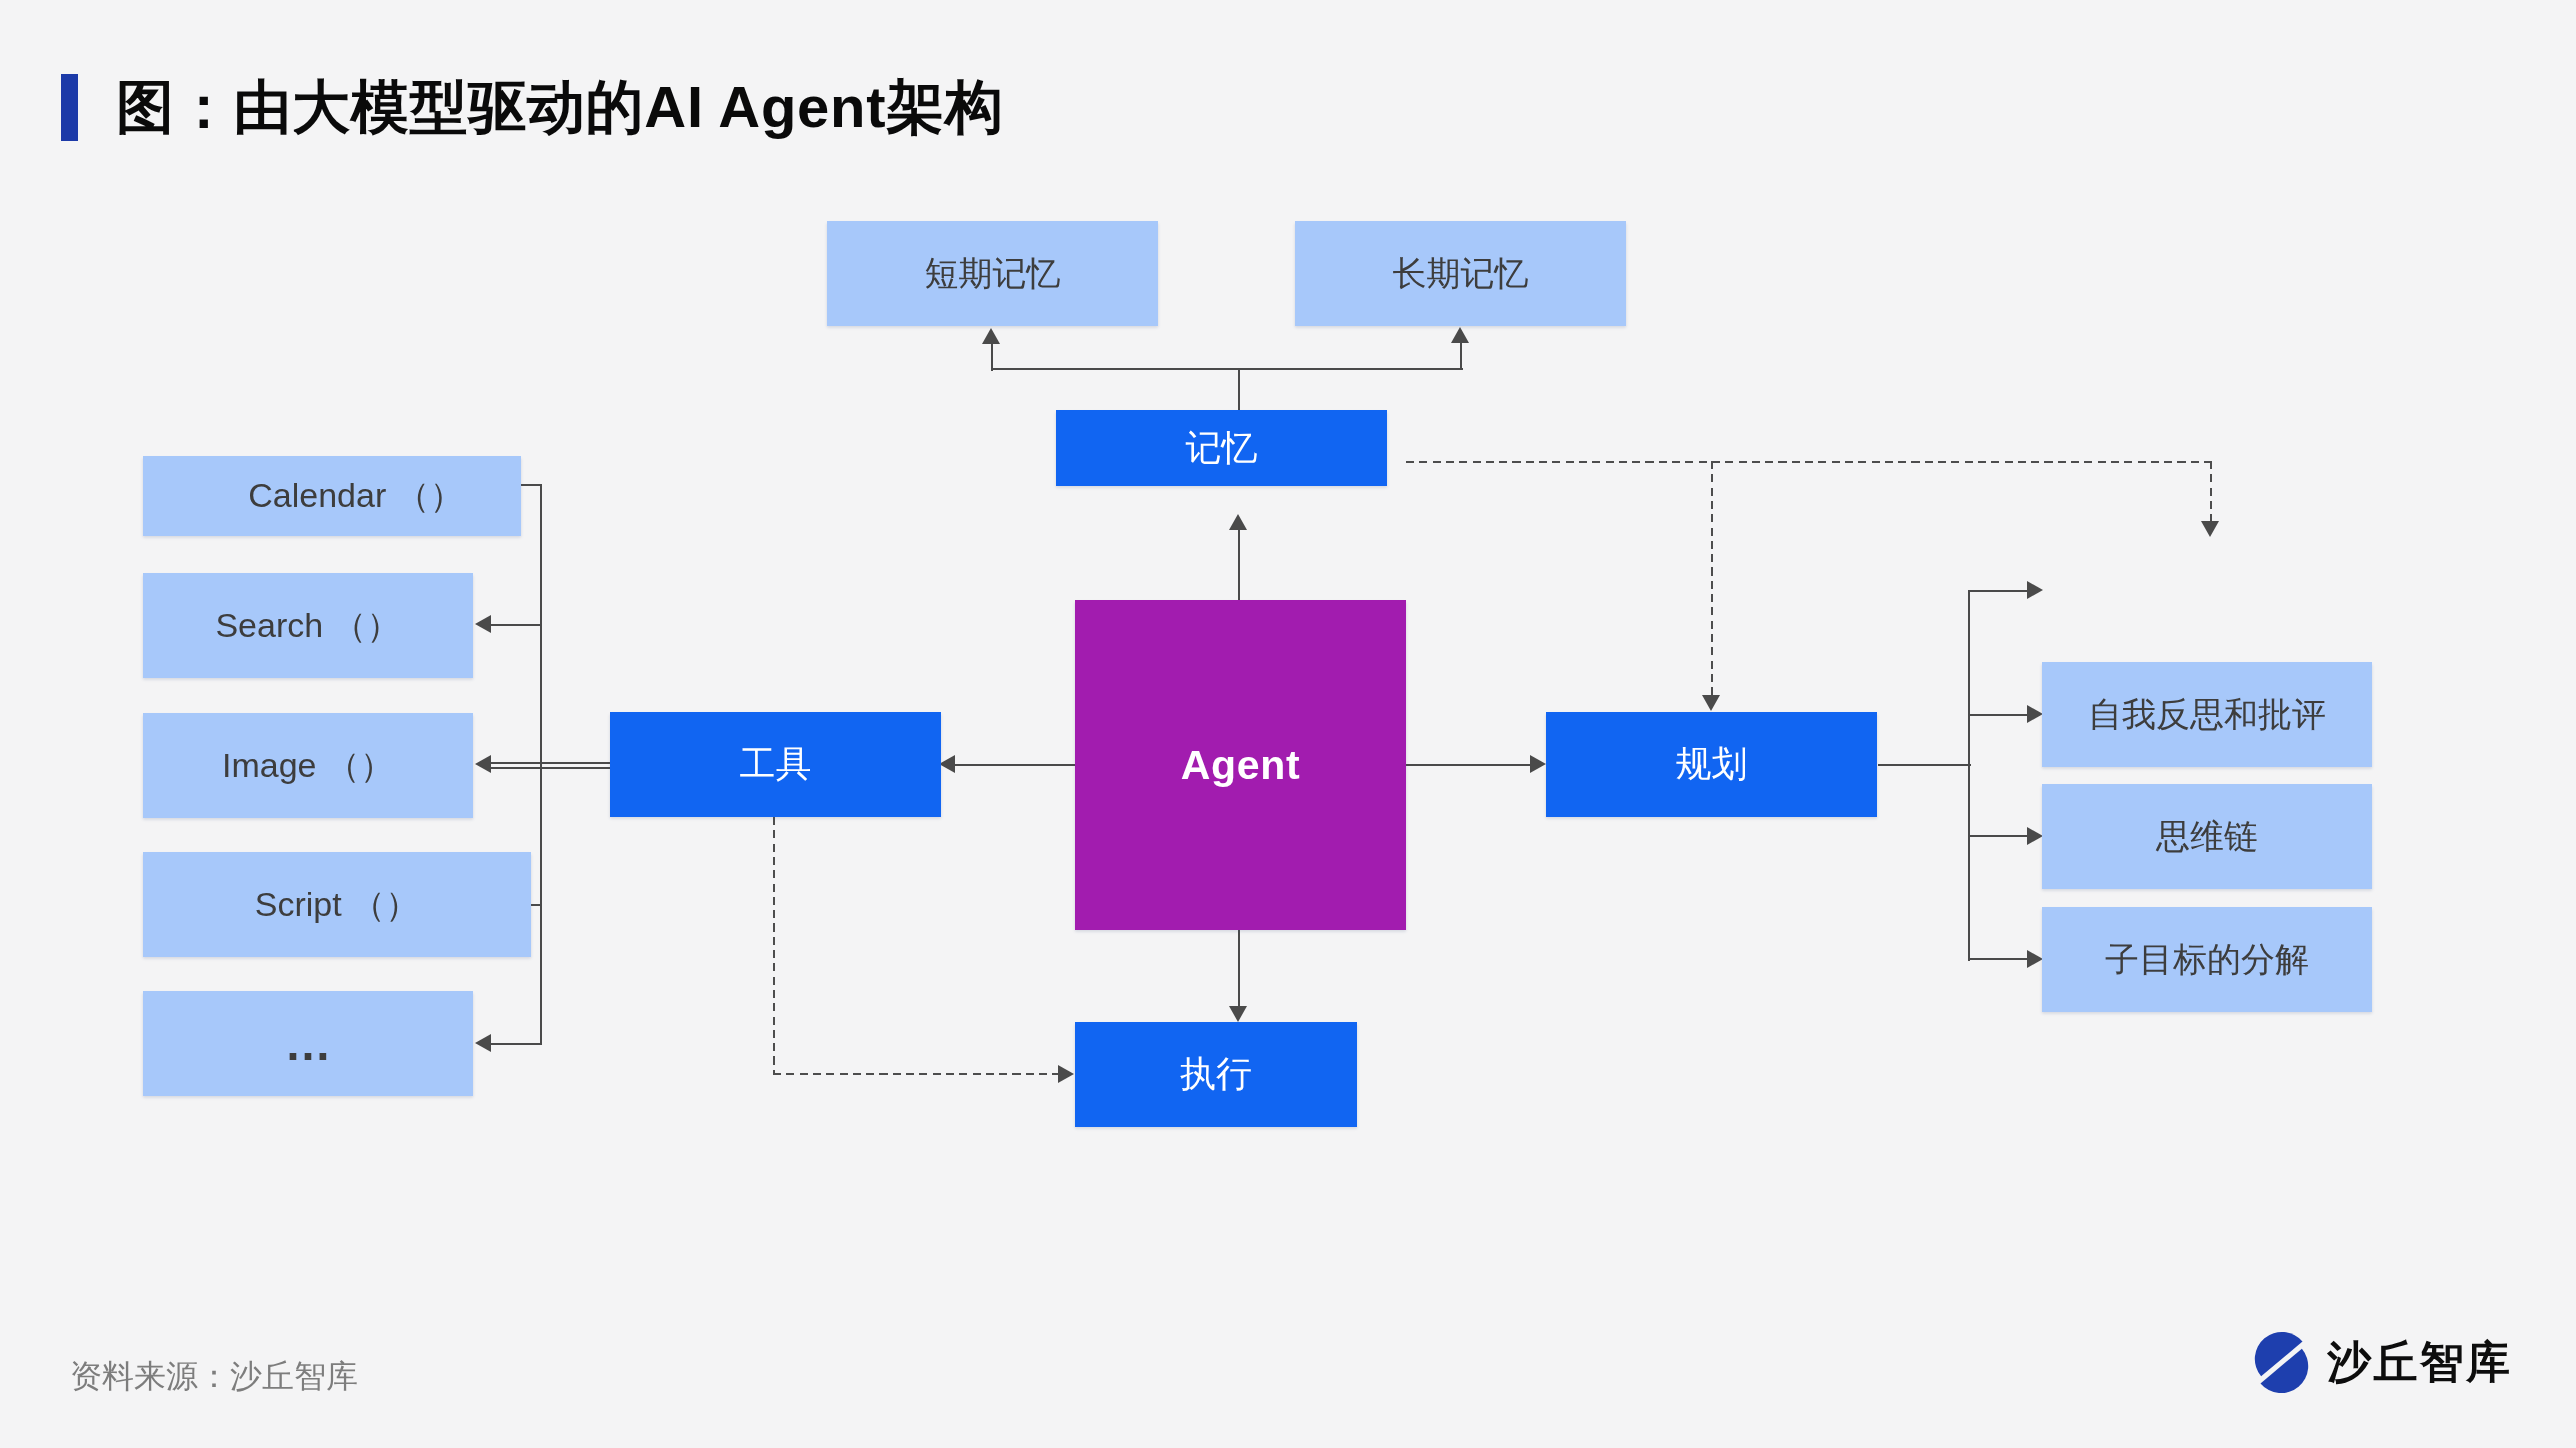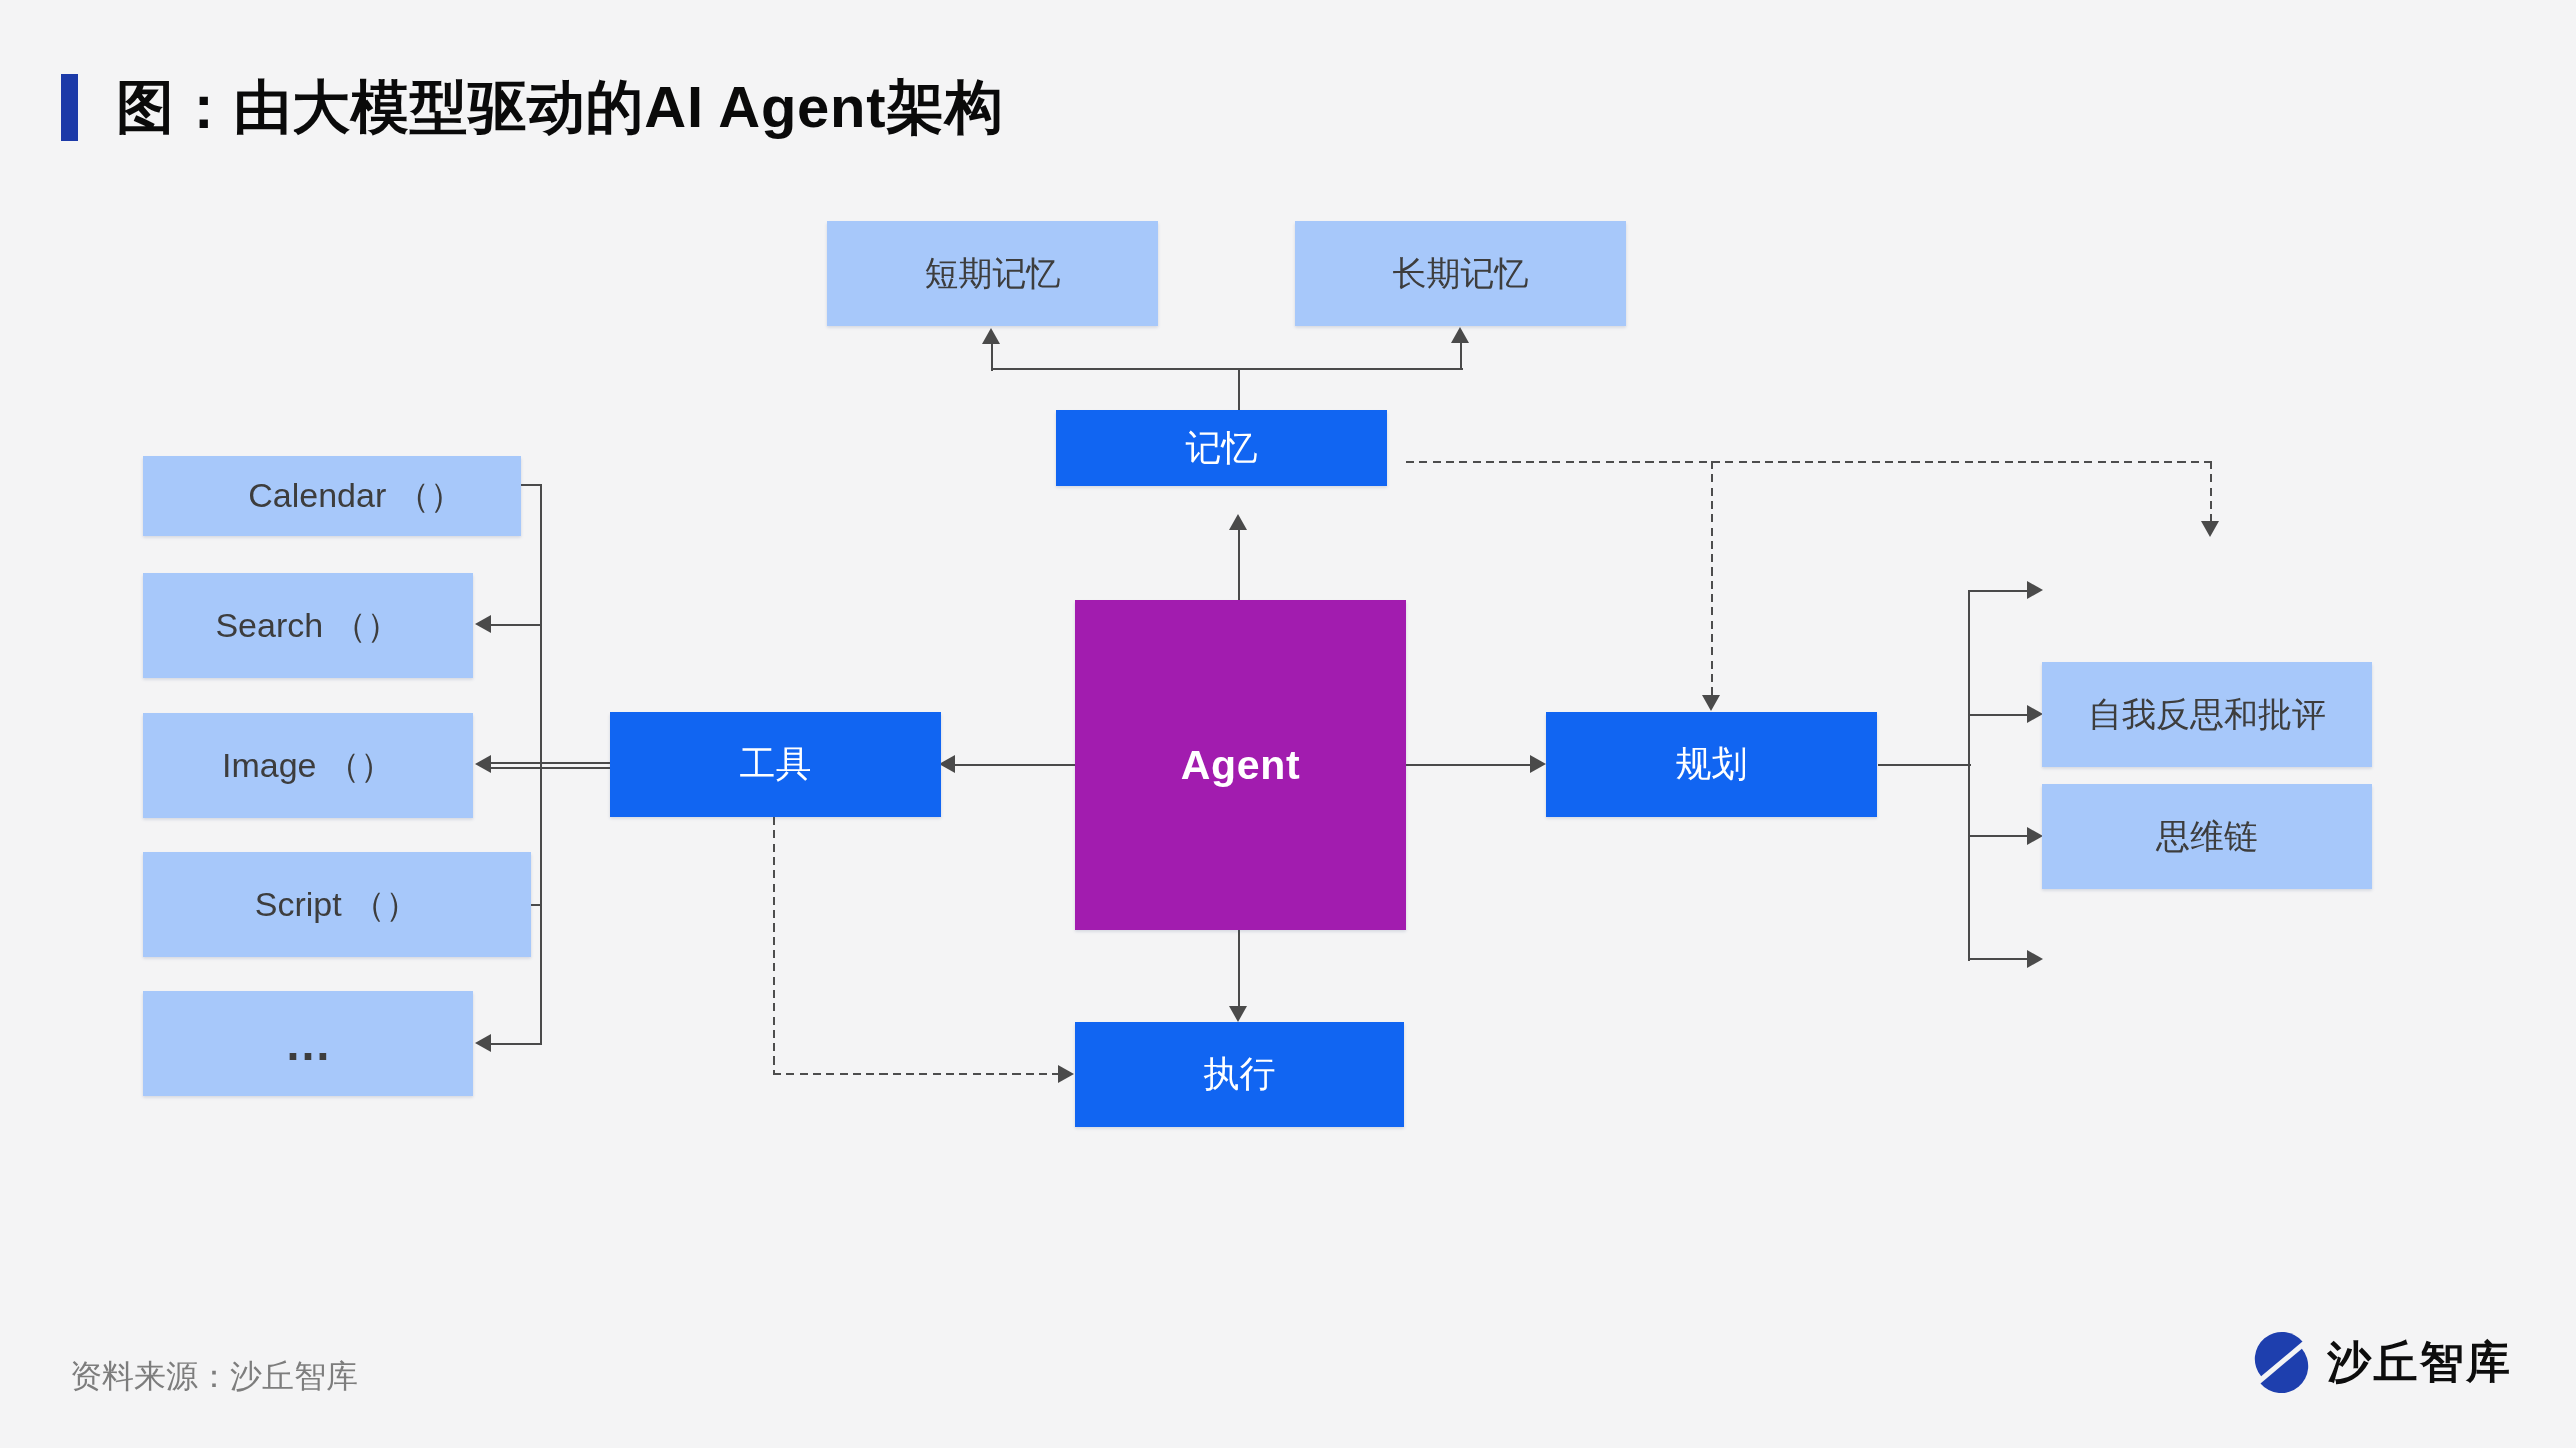--- a/index.html
+++ b/index.html
@@ -140,30 +140,31 @@
 
   <div class="node light" style="left:827px;top:221px;width:331px;height:105px;">短期记忆</div>
   <div class="node light" style="left:1295px;top:221px;width:331px;height:105px;">长期记忆</div>
 
   <div class="node blue" style="left:1056px;top:410px;width:331px;height:76px;">记忆</div>
 
   <div class="node navy" style="left:1075px;top:600px;width:331px;height:330px;">Agent</div>
 
   <div class="node blue" style="left:610px;top:712px;width:331px;height:105px;">工具</div>
   <div class="node blue" style="left:1546px;top:712px;width:331px;height:105px;">规划</div>
-  <div class="node blue" style="left:1075px;top:1022px;width:329px;height:105px;">执行</div>
+  <div class="node blue" style="left:1075px;top:1022px;width:282px;height:105px;">执行</div>
 
   <div class="node light" style="left:143px;top:456px;width:330px;height:80px;padding-left:48px;">Calendar （）</div>
   <div class="node light" style="left:143px;top:573px;width:330px;height:105px;">Search （）</div>
   <div class="node light" style="left:143px;top:713px;width:330px;height:105px;">Image （）</div>
   <div class="node light" style="left:143px;top:852px;width:388px;height:105px;">Script （）</div>
   <div class="node light dots" style="left:143px;top:991px;width:330px;height:105px;">…</div>
 
   <div class="node light" style="left:2042px;top:662px;width:330px;height:105px;">自我反思和批评</div>
   <div class="node light" style="left:2042px;top:784px;width:330px;height:105px;">思维链</div>
+  <div class="node light" style="left:2042px;top:907px;width:330px;height:105px;">子目标的分解</div>
 
   <div class="source-note">资料来源：沙丘智库</div>
   <div class="logo">
     <div class="logo-mark">
       <div class="lm-top"></div>
       <div class="lm-bot"></div>
     </div>
     <div class="logo-text">沙丘智库</div>
   </div>
 

